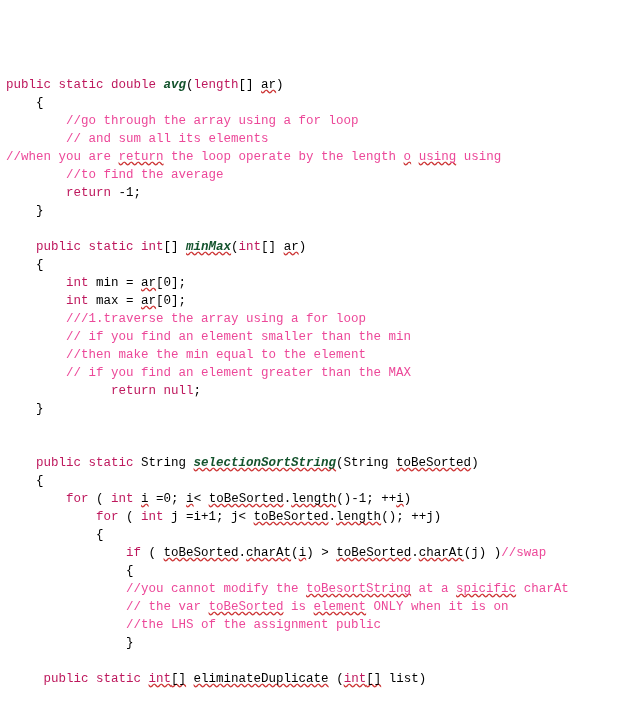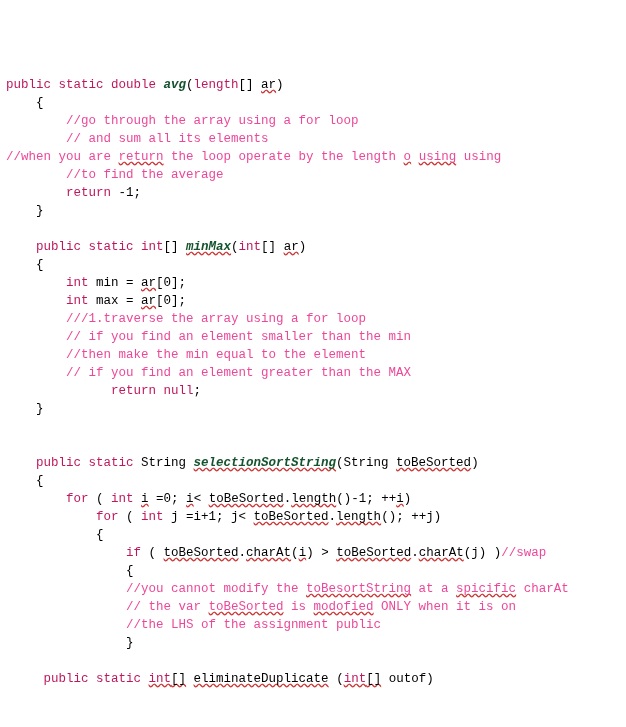--- a/index.html
+++ b/index.html
@@ -46,25 +46,25 @@
 
 
     <span class="kw">public static </span><span>String </span><span class="methoddecl err">selectionSortString</span><span>(String </span><span class="err">toBeSorted</span><span>)</span>
     <span>{</span>
         <span class="kw">for</span><span> ( </span><span class="kw">int</span><span> </span><span class="err">i</span><span> =0; </span><span class="err">i</span><span>&lt; </span><span class="err">toBeSorted</span><span>.</span><span class="err">length</span><span>()-1; ++</span><span class="err">i</span><span>)</span>
             <span class="kw">for</span><span> ( </span><span class="kw">int</span><span> j =i+1; j&lt; </span><span class="err">toBeSorted</span><span>.</span><span class="err">length</span><span>(); ++j)</span>
             <span>{</span>
                 <span class="kw">if</span><span> ( </span><span class="err">toBeSorted</span><span>.</span><span class="err">charAt</span><span>(</span><span class="err">i</span><span>) &gt; </span><span class="err">toBeSorted</span><span>.</span><span class="err">charAt</span><span>(j) )</span><span class="comment">//swap</span>
                 <span>{</span>
                 <span class="comment"><span>//you cannot modify the </span><span class="err">toBesortString</span><span> at a </span><span class="err">spicific</span><span> charAt</span></span>
-                <span class="comment"><span>// the var </span><span class="err">toBeSorted</span><span> is </span><span class="err">modofied</span><span> ONLY when it is on</span></span>
+                <span class="comment"><span>// the var </span><span class="err">toBeSorted</span><span> is </span><span class="err">element</span><span> ONLY when it is on</span></span>
                 <span class="comment">//the LHS of the assignment public</span>
                 <span>}</span>
 
-     <span class="kw">public static </span><span class="err kw">int</span><span class="err">[]</span><span> </span><span class="err">eliminateDuplicate</span><span> (</span><span class="err kw">int</span><span class="err">[]</span><span> outof)</span>
+     <span class="kw">public static </span><span class="err kw">int</span><span class="err">[]</span><span> </span><span class="err">eliminateDuplicate</span><span> (</span><span class="err kw">int</span><span class="err">[]</span><span> list)</span>
 
 
      <span>{</span>
 
 
         
 
         
 
      

